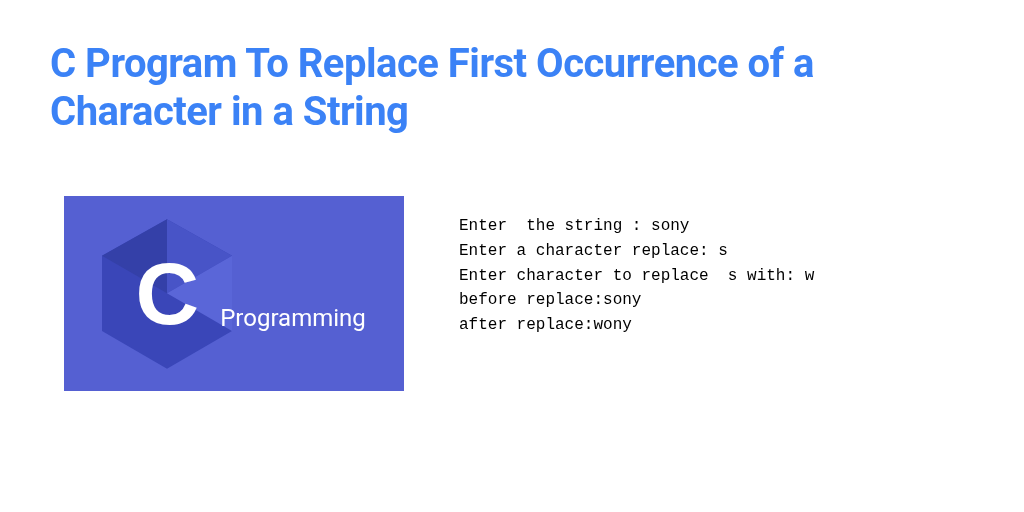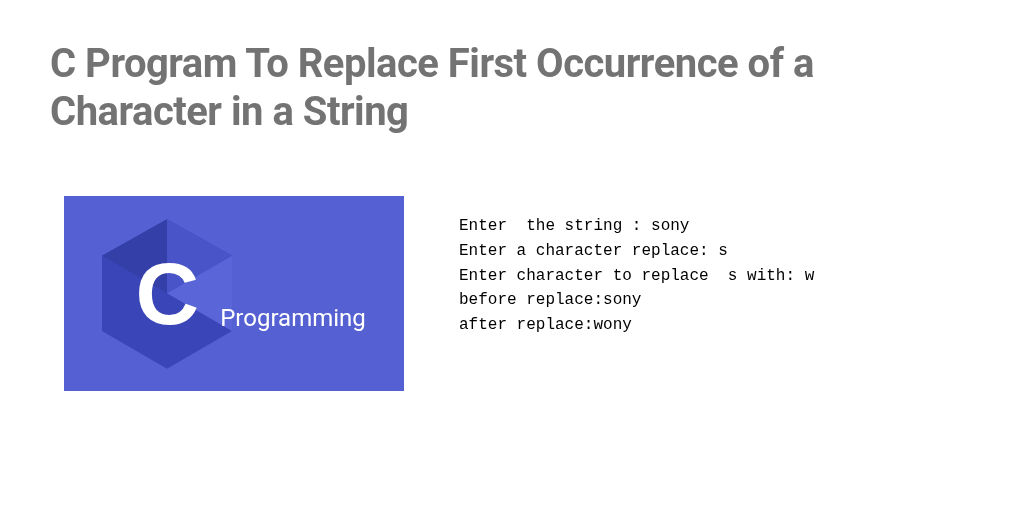--- a/index.html
+++ b/index.html
@@ -9,21 +9,21 @@
     }
     body {
       width: 1024px;
       height: 512px;
       background: #ffffff;
       font-family: -apple-system, BlinkMacSystemFont, "Segoe UI", Roboto, sans-serif;
       padding: 40px 50px;
       position: relative;
     }
     .title {
-      color: #737373;
+      color: #3b82f6;
       font-size: 40px;
       font-weight: 700;
       line-height: 1.2;
       margin-bottom: 60px;
       letter-spacing: -0.5px;
     }
     .content-row {
       display: flex;
       align-items: flex-start;
       gap: 55px;

